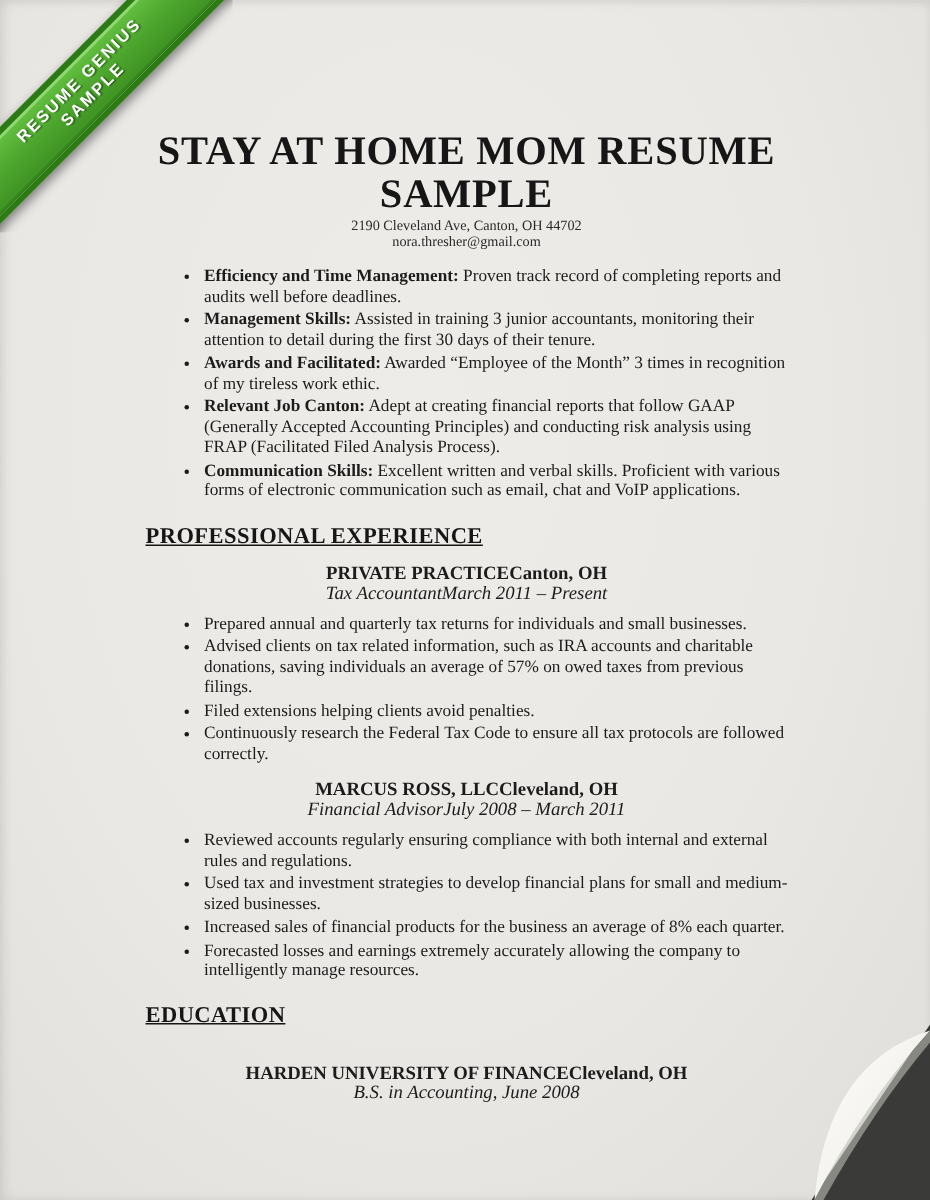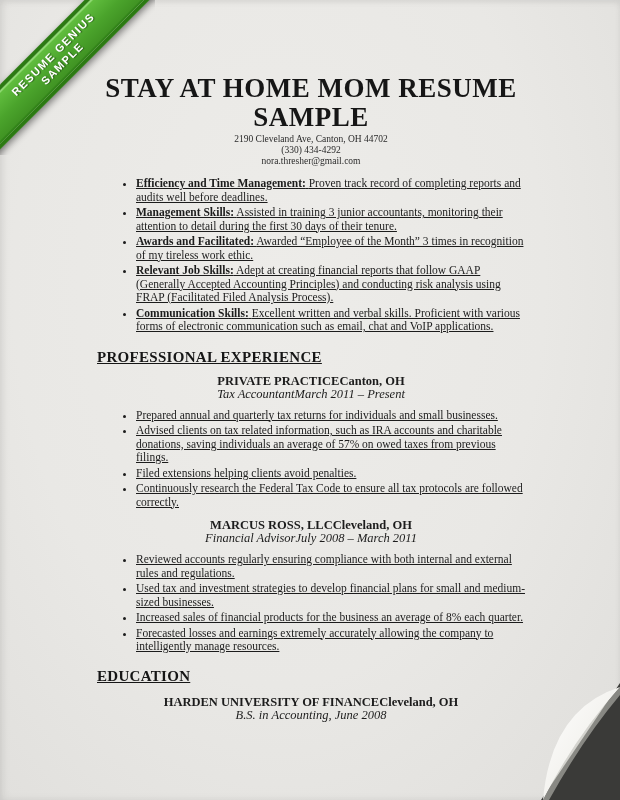--- a/index.html
+++ b/index.html
@@ -12,21 +12,21 @@
   .stage { position: relative; width: 620px; height: 800px; }
 
   
   .page {
     position: absolute; inset: 0;
     background: radial-gradient(ellipse at 45% 35%, #edece9 0%, #e9e8e5 55%, #dfdedb 100%);
     box-shadow: inset 3px 0 8px rgba(0,0,0,0.07), inset 0 2px 6px rgba(0,0,0,0.05);
   }
 
   .doc {
-    position: absolute; left: 97px; right: 95px; top: 4px;
+    position: absolute; left: 97px; right: 95px; top: 16px;
     color: #1c1c1c;
   }
 
   
   .doc-header { padding-top: 70px; text-align: center; }
   .title {
     margin: 0; font-size: 27px; line-height: 29px;
     font-weight: bold; letter-spacing: 0.5px; color: #161616;
   }
   .contact { margin-top: 2px; font-size: 9.5px; line-height: 11px; color: #2a2a2a; }
@@ -35,33 +35,33 @@
   h2.sec {
     margin: 0; font-size: 15px; line-height: 16px; font-weight: bold;
     text-decoration: underline; letter-spacing: 0.3px; color: #161616;
   }
   h2.sec.qual { margin-top: 8px; }
   h2.sec.exp  { margin-top: 15px; text-decoration: underline; }
   h2.sec.edu  { margin-top: 14px; text-decoration: underline; }
 
   ul.bullets {
     margin: 10px 0 0 0; padding: 0 0 0 38px;
-    font-size: 11.5px; line-height: 13.5px; list-style: disc outside; text-decoration: underline;
+    font-size: 11.5px; line-height: 13.5px; list-style: disc outside;
   }
   ul.bullets.tight { margin-top: 8px; }
   ul.bullets li { margin: 0 0 2px 0; padding-left: 1px; }
   ul.bullets li::marker { font-size: 9px; }
   .blabel { font-weight: bold; }
 
   .job { margin-top: 10px; }
   .job2 { margin-top: 10px; }
   .row { display: flex; justify-content: center; font-size: 12.5px; line-height: 13px; }
   .row.bold span { font-weight: bold; }
   .row.ital span { font-style: italic; }
-  .edu-rows { margin-top: 12px; }
+  .edu-rows { margin-top: 24px; }
 
   
   .ribbon-wrap {
     position: absolute; top: 0; left: 0; width: 155px; height: 155px;
     overflow: hidden; pointer-events: none;
   }
   .ribbon {
     position: absolute; left: -62px; top: 36px; width: 240px;
     transform: rotate(-45deg);
     background: linear-gradient(180deg, #63c040 0%, #4ba42c 55%, #3f9122 100%);
@@ -87,30 +87,29 @@
 <body>
 
 <div class="stage">
   <div class="page">
     <div class="doc">
 
       <div class="doc-header">
         <h1 class="title">STAY AT HOME MOM RESUME SAMPLE</h1>
         <div class="contact">
           <div>2190 Cleveland Ave, Canton, OH 44702</div>
-          <div>(330) 434-4292</div>
           <div>nora.thresher@gmail.com</div>
         </div>
       </div>
 
       <ul class="bullets">
         <li><span class="blabel">Efficiency and Time Management:</span> <span>Proven track record of completing reports and audits well before deadlines.</span></li>
         <li><span class="blabel">Management Skills:</span> <span>Assisted in training 3 junior accountants, monitoring their attention to detail during the first 30 days of their tenure.</span></li>
         <li><span class="blabel">Awards and Facilitated:</span> <span>Awarded “Employee of the Month” 3 times in recognition of my tireless work ethic.</span></li>
-        <li><span class="blabel">Relevant Job Skills:</span> <span>Adept at creating financial reports that follow GAAP (Generally Accepted Accounting Principles) and conducting risk analysis using FRAP (Facilitated Filed Analysis Process).</span></li>
+        <li><span class="blabel">Relevant Job Canton:</span> <span>Adept at creating financial reports that follow GAAP (Generally Accepted Accounting Principles) and conducting risk analysis using FRAP (Facilitated Filed Analysis Process).</span></li>
         <li><span class="blabel">Communication Skills:</span> <span>Excellent written and verbal skills. Proficient with various forms of electronic communication such as email, chat and VoIP applications.</span></li>
       </ul>
 
       <h2 class="sec exp">PROFESSIONAL EXPERIENCE</h2>
 
       <div class="job">
         <div class="row bold">
           <span>PRIVATE PRACTICE</span>
           <span>Canton, OH</span>
         </div>

